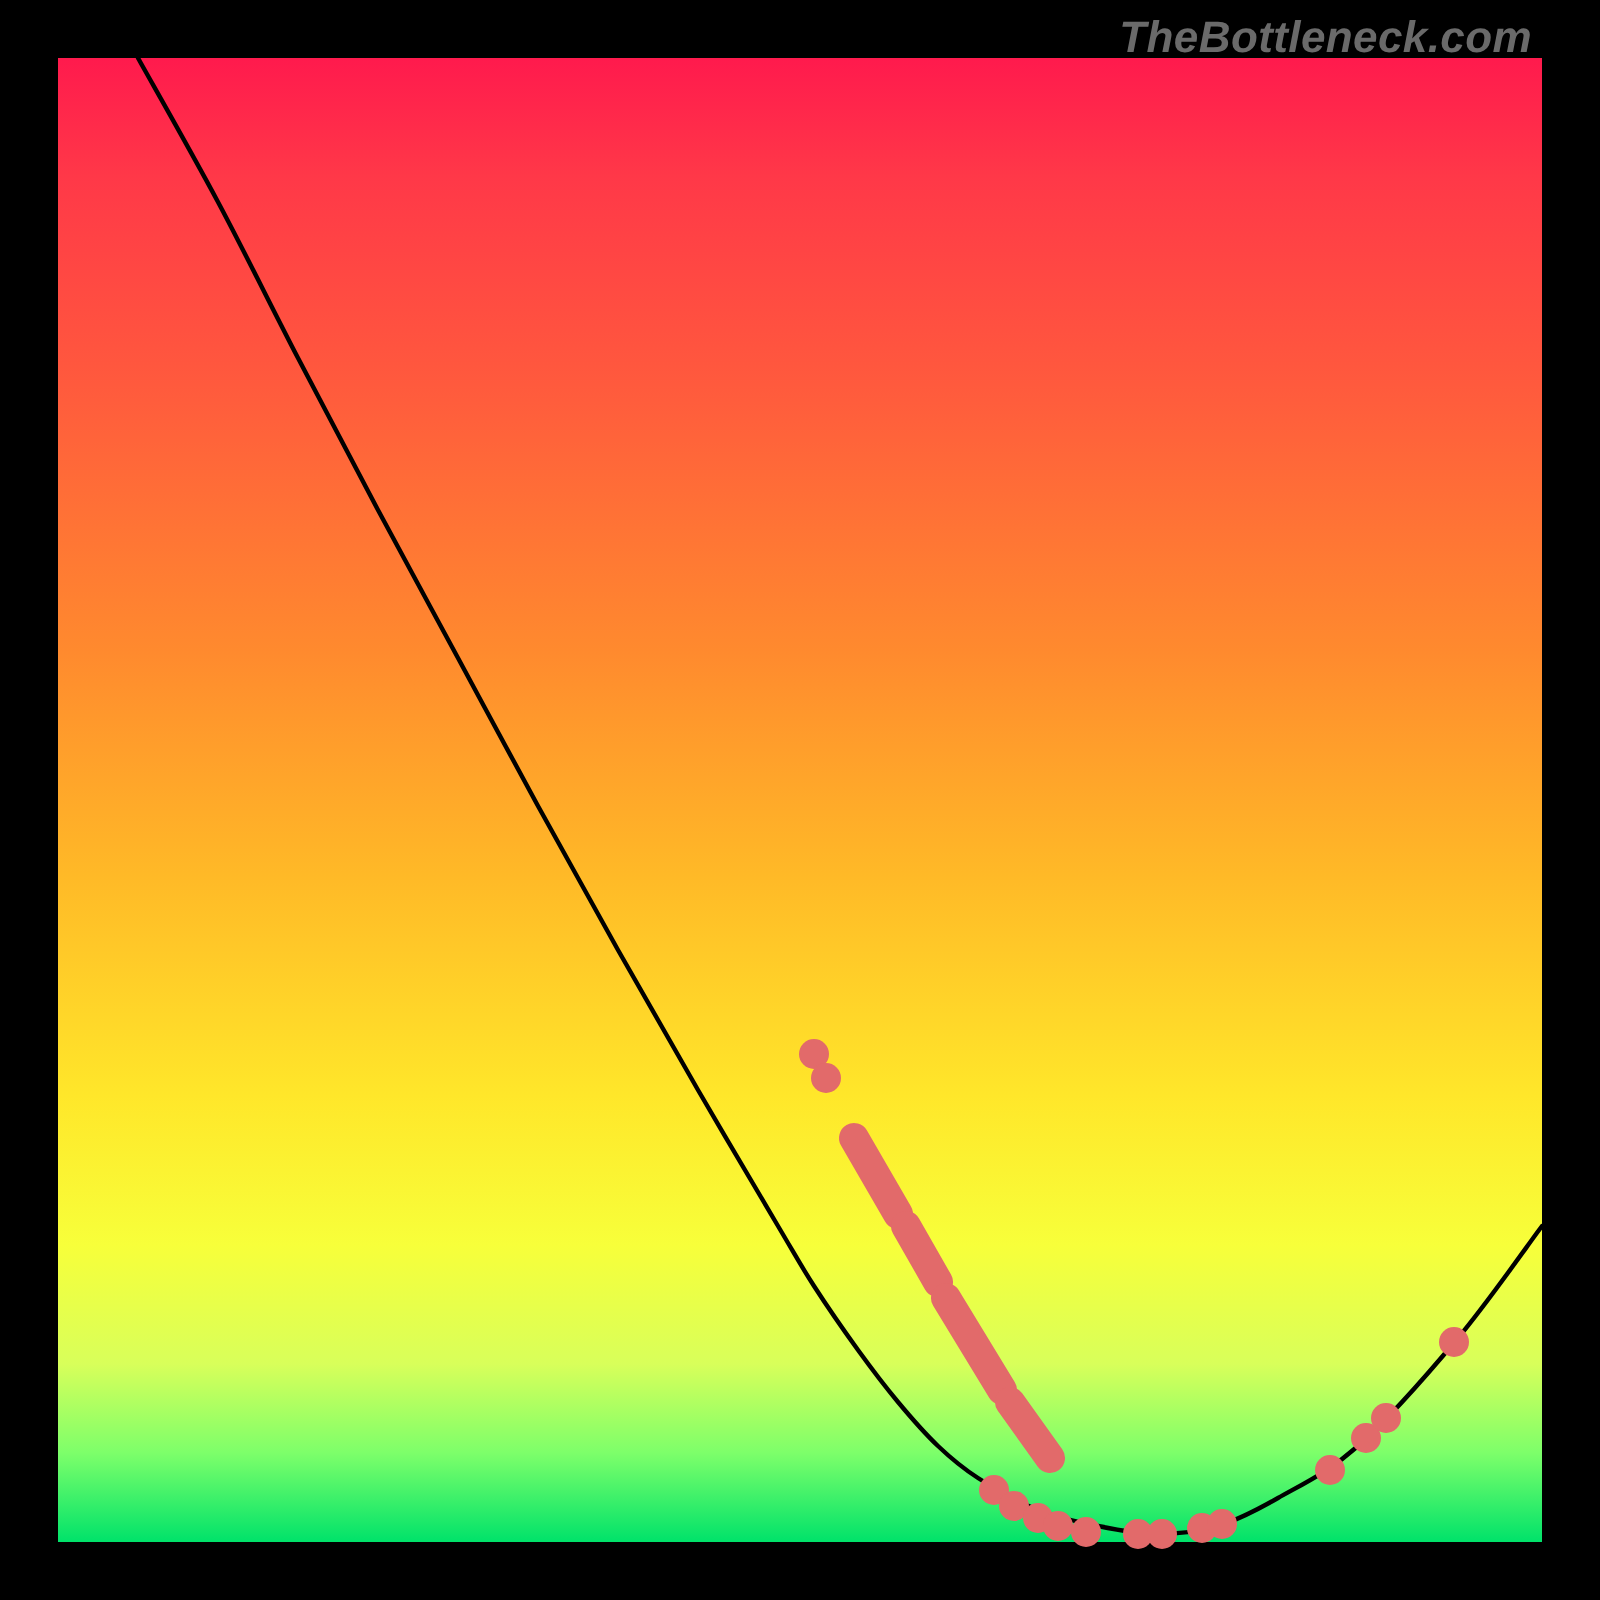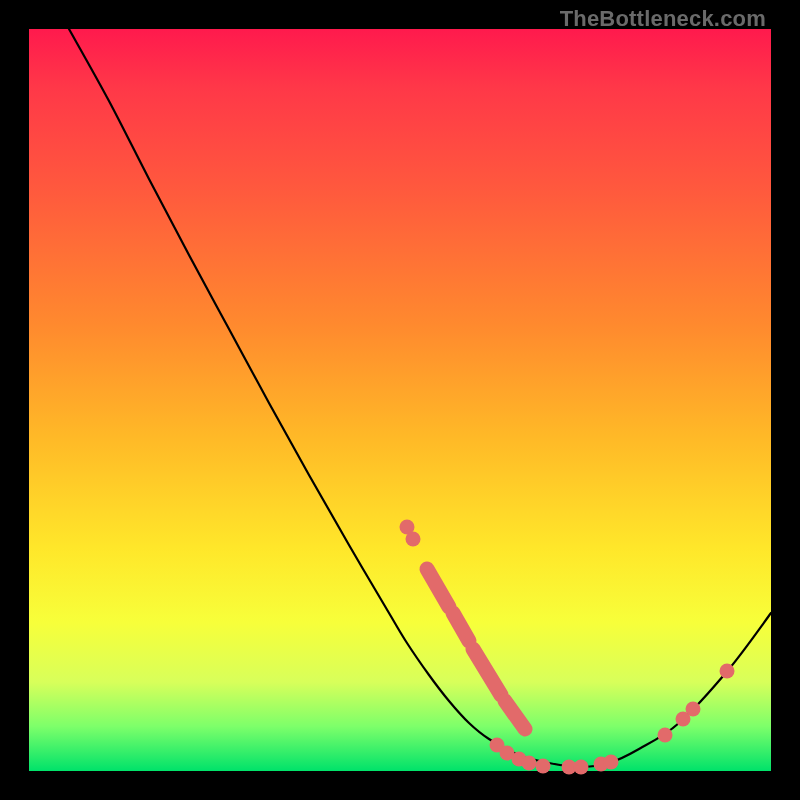--- a/index.html
+++ b/index.html
@@ -8,20 +8,21 @@
     width: 800px;
     height: 800px;
     background: #000000;
     overflow: hidden;
     font-family: Arial, Helvetica, sans-serif;
   }
   .canvas-wrap {
     position: relative;
     width: 800px;
     height: 800px;
+    font-style: italic;
   }
   .plot-area {
     position: absolute;
     left: 29px;
     top: 29px;
     width: 742px;
     height: 742px;
     
     background: linear-gradient(
       to bottom,

